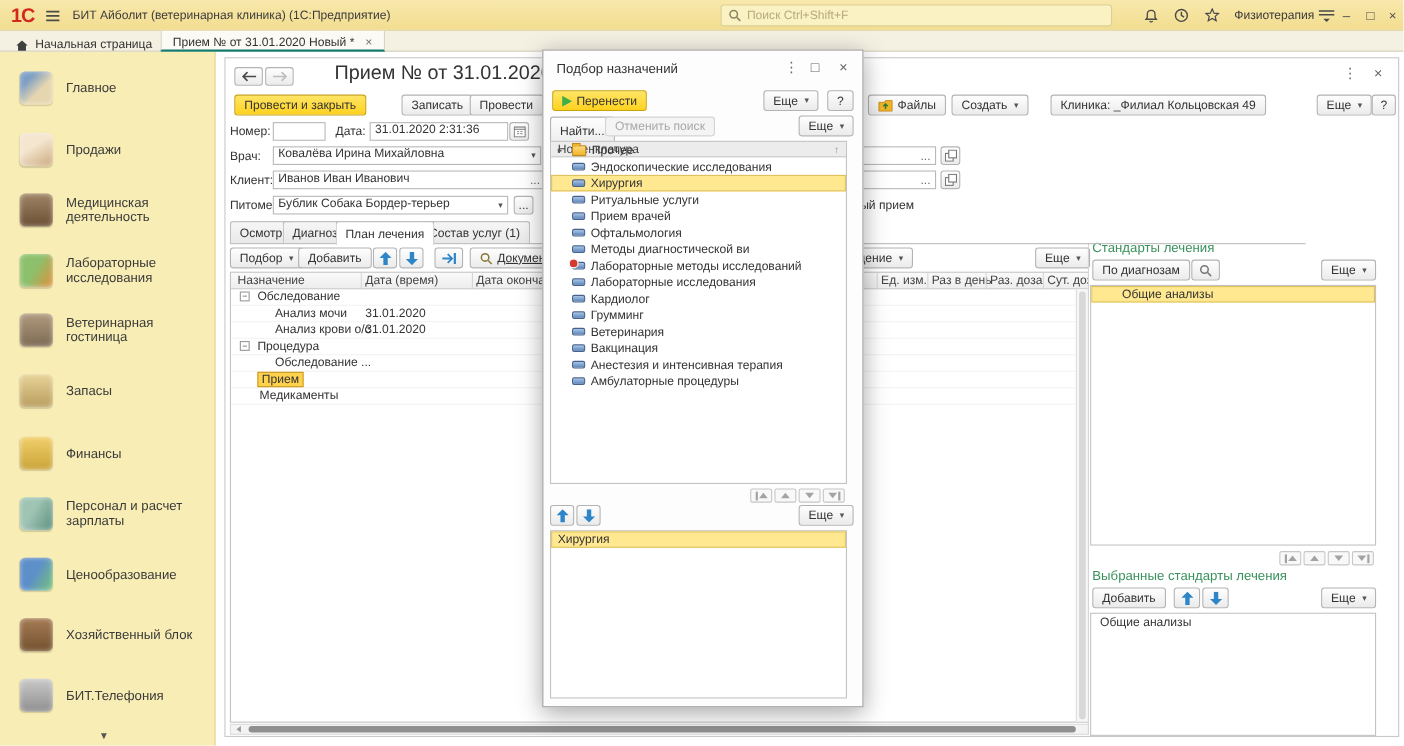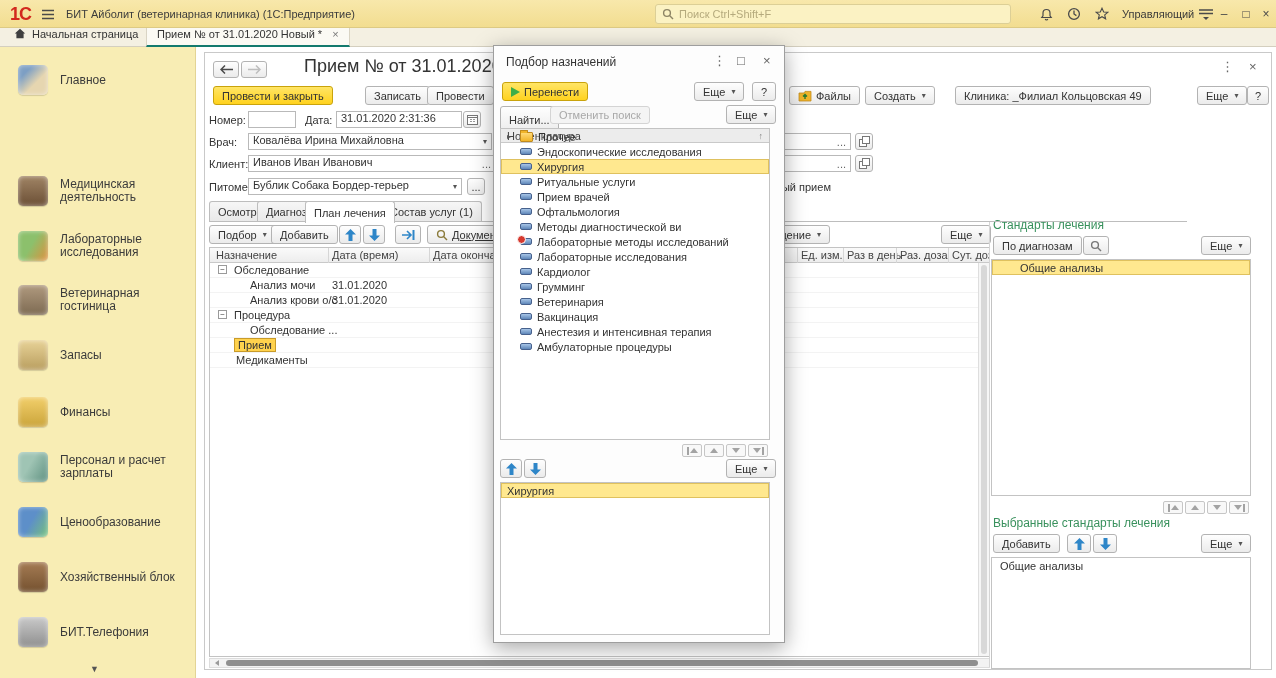--- a/index.html
+++ b/index.html
@@ -9,21 +9,21 @@
   #topbar{position:absolute;left:0;top:0;width:1276px;height:28px;background:linear-gradient(#f8e8ab,#f2dd90);border-bottom:1px solid #ddca84;z-index:10}
   .logo1c{position:absolute;left:10px;top:4px;font-weight:bold;font-size:18px;color:#d2281e;letter-spacing:-1px}
   .tb-title{position:absolute;left:66px;top:8px;color:#3c3c3c;white-space:nowrap}
   .searchbox{position:absolute;left:655px;top:4px;width:356px;height:20px;background:#fbf2c3;border:1px solid #dccf96;border-radius:3px;display:flex;align-items:center;padding:0 6px;gap:5px}
   .searchbox .ph{color:#b5aa7d;white-space:nowrap}
   .tbico{position:absolute;top:4px;width:20px;height:20px;display:flex;align-items:center;justify-content:center}
   .tbuser{position:absolute;top:8px;color:#3a3a3a;white-space:nowrap}
   .winbtn{position:absolute;top:6px;width:16px;height:16px;display:flex;align-items:center;justify-content:center;color:#4a4a4a;font-size:12px}
   
   #tabbar{position:absolute;left:0;top:28px;width:1276px;height:19px;background:#f4f0e2;border-bottom:1px solid #d4cfbf;z-index:10}
-  .apptab{position:absolute;top:0;height:19px;display:flex;align-items:flex-start;gap:6px;padding:0 10px;white-space:nowrap;color:#333}
+  .apptab{position:absolute;top:0;height:19px;display:flex;align-items:flex-end;gap:6px;padding:0 10px;white-space:nowrap;color:#333}
   .apptab.active{background:#fbfaf4;border-left:1px solid #d9d4c4;border-right:1px solid #d9d4c4;border-bottom:2px solid #137a6e}
   .tabclose{color:#777;font-size:11px;margin-left:4px}
   
   #sidebar{position:absolute;left:0;top:47px;width:196px;height:631px;background:#f8edb4;border-right:1px solid #e3d495}
   .sbitem{position:absolute;left:18px;width:168px;height:56px;display:flex;align-items:center;gap:12px}
   .sblbl{font-size:12px;color:#3b3b3b;line-height:13px;width:118px}
   .ic{width:30px;height:30px;border-radius:5px;flex:none;box-shadow:inset 0 0 5px rgba(255,255,255,.55),0 1px 1px rgba(0,0,0,.15)}
   .ic1{background:linear-gradient(135deg,#7d9fc4 25%,#e6d6b0 60%)}
   .ic2{background:linear-gradient(150deg,#f4e6cf 40%,#cba87e)}
   .ic3{background:linear-gradient(#a08465,#6b4f35)}
@@ -116,21 +116,21 @@
     <svg width="14" height="14">
         <circle cx="7" cy="7" r="5.4" fill="none" stroke="#4a4a4a" stroke-width="1.3"></circle>
         <path d="M7 3.6V7l2.4 1.6" fill="none" stroke="#4a4a4a" stroke-width="1.3"></path>
       </svg>
   </span>
   <span class="tbico" style="left:1092px">
     <svg width="14" height="14">
         <path d="M7 1.2 8.7 5l4 .3-3 2.6.9 3.9L7 9.7l-3.6 2.1.9-3.9-3-2.6 4-.3z" fill="none" stroke="#4a4a4a" stroke-width="1.1"></path>
       </svg>
   </span>
-  <span class="tbuser" style="left:1122px">Управляющий</span>
+  <span class="tbuser" style="left:1122px">Физиотерапия</span>
   <span class="tbico" style="left:1196px">
     <svg width="16" height="12">
         <path d="M1 2h14M1 5.5h14" stroke="#4a4a4a" stroke-width="1.4"></path>
         <path d="M5 9l3 3 3-3z" fill="#4a4a4a"></path>
       </svg>
   </span>
   <span class="winbtn" style="left:1216px">–</span>
   <span class="winbtn" style="left:1238px">□</span>
   <span class="winbtn" style="left:1258px">×</span>
 </div>
@@ -145,20 +145,24 @@
   <div class="apptab active" style="left:146px">
     <span>Прием №  от 31.01.2020 Новый *</span>
     <span class="tabclose">×</span>
   </div>
 </div>
 
 <div id="sidebar">
   <div class="sbitem" style="top:5px">
       <span class="ic ic1"></span>
       <span class="sblbl">Главное</span>
+    </div>
+  <div class="sbitem" style="top:61px">
+      <span class="ic ic2"></span>
+      <span class="sblbl">Продажи</span>
     </div>
   <div class="sbitem" style="top:116px">
       <span class="ic ic3"></span>
       <span class="sblbl">Медицинская деятельность</span>
     </div>
   <div class="sbitem" style="top:171px">
       <span class="ic ic4"></span>
       <span class="sblbl">Лабораторные исследования</span>
     </div>
   <div class="sbitem" style="top:225px">

